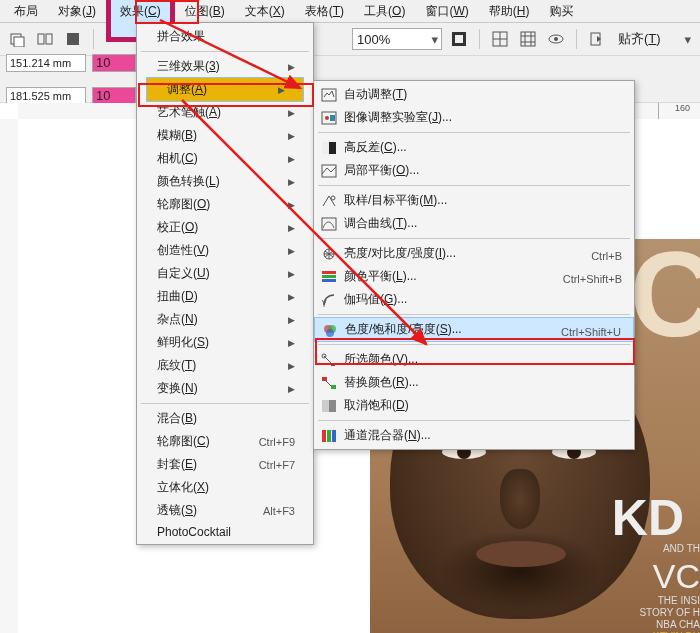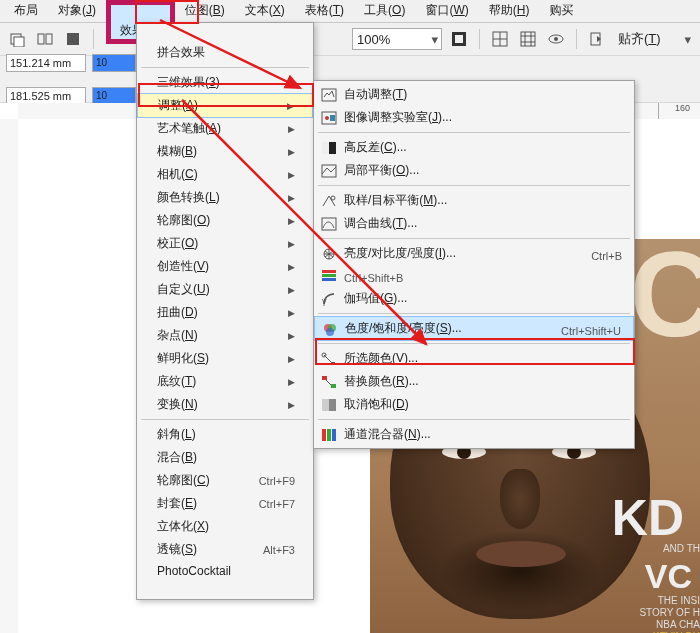--- a/index.html
+++ b/index.html
@@ -1,54 +1,54 @@
 <!DOCTYPE html>
 <html><head>
 <meta charset="utf-8">
 <style>
 html,body{margin:0;padding:0;font-family:"Microsoft YaHei","Segoe UI",sans-serif;font-size:12px;color:#222;background:#f0f0f0;width:700px;height:633px;overflow:hidden;position:relative}
-.menubar{display:flex;background:#f0f0f0;border-bottom:1px solid #c8c8c8;height:22px;padding:0 4px}
+.menubar{display:flex;align-items:center;background:#f0f0f0;border-bottom:1px solid #c8c8c8;height:22px;padding:0 4px}
 .menubar .mitem{padding:2px 10px;cursor:pointer}
 .menubar .mitem.open{background:#cde8ff;border:5px solid #be185d;padding:17px 9px}
 .toolbar{display:flex;align-items:center;background:#f0f0f0;border-bottom:1px solid #d8d8d8;height:28px;padding:2px 6px;gap:6px}
 .tb-btn{width:22px;height:22px;display:flex;align-items:center;justify-content:center;color:#555}
 .tb-sep{width:1px;height:20px;background:#c8c8c8;margin:0 3px}
 .tb-select{height:20px;border:1px solid #aaa;background:#fff;font-size:13px;padding:0 16px 0 4px;display:flex;align-items:center;position:relative}
 .tb-select::after{content:"▾";position:absolute;right:3px;color:#555}
 .propbar{display:flex;align-items:center;background:#f0f0f0;border-bottom:1px solid #d8d8d8;height:42px;padding:2px 6px;gap:6px}
 .coord-box{display:flex;flex-direction:column;gap:15px}
 .coord-row{display:flex;align-items:center;gap:2px}
 .coord-input{width:72px;height:16px;border:1px solid #aaa;background:#fff;font-size:11px;padding:0 3px;display:flex;align-items:center}
-.small-input{width:36px;height:16px;border:1px solid #aaa;background:#3b82f6;font-size:10px;padding:0 3px;display:flex;align-items:center}
+.small-input{width:36px;height:16px;border:1px solid #aaa;background:#ec4899;font-size:13px;padding:0 3px;display:flex;align-items:center}
 .workspace{position:relative;background:#fff;height:540px}
 .ruler-h{position:absolute;top:0;left:18px;right:0;height:16px;background:#f6f6f6;border-bottom:1px solid #c8c8c8;font-size:9px;color:#555}
 .ruler-h .tick{position:absolute;top:0;border-left:1px solid #aaa;height:16px;padding-left:16px}
 .ruler-v{position:absolute;top:16px;left:0;width:18px;bottom:0;background:#f6f6f6;border-right:1px solid #c8c8c8}
 .canvas-bg{position:absolute;left:18px;top:16px;right:0;bottom:0;background:#fff}
 .magazine{position:absolute;right:0;top:120px;width:330px;height:400px;background:linear-gradient(180deg,#b4926f 0%,#a57c55 60%,#8c6240 100%);overflow:hidden}
 .magazine .title-big{position:absolute;right:-10px;top:-14px;font-size:120px;font-weight:800;color:#edddc4;letter-spacing:-6px}
 .magazine .kd{position:absolute;right:16px;top:250px;font-size:50px;font-weight:800;color:#eee}
-.magazine .vc{position:absolute;right:8px;top:318px;font-size:34px;font-weight:700;color:#eee}
+.magazine .vc{position:absolute;right:0;top:318px;font-size:34px;font-weight:400;color:#eee}
 .magazine .yellow{color:#e2b63a}
 .magazine .small{position:absolute;right:0;font-size:10px;color:#ddd;font-weight:400;line-height:12px;text-align:right}
 .face{position:absolute;left:20px;top:60px;width:260px;height:340px}
 .face .head{position:absolute;left:0;top:40px;width:260px;height:280px;background:radial-gradient(ellipse at 50% 40%,#6a4a32 0%,#4a311f 60%,#2e1c10 100%);border-radius:50% 50% 46% 46%}
 .face .brow{position:absolute;width:70px;height:16px;background:#1b120a;border-radius:50%}
 .face .brow.l{left:40px;top:120px;transform:rotate(-6deg)}
 .face .brow.r{left:150px;top:120px;transform:rotate(6deg)}
 .face .eye{position:absolute;width:44px;height:14px;background:#f1e9df;border-radius:50%}
 .face .eye.l{left:52px;top:146px}
 .face .eye.r{left:162px;top:146px}
 .face .pupil{position:absolute;width:14px;height:14px;background:#2b1a0e;border-radius:50%}
 .face .nose{position:absolute;left:110px;top:170px;width:40px;height:60px;background:radial-gradient(ellipse,#5b3e29 0%,#3a2515 90%);border-radius:40% 40% 50% 50%}
 .face .lips{position:absolute;left:86px;top:242px;width:90px;height:26px;background:#6a4330;border-radius:50%}
 .face .beard{position:absolute;left:50px;top:232px;width:160px;height:80px;background:radial-gradient(ellipse,#221409 0%,transparent 72%);border-radius:50%}
-.dropdown{position:absolute;top:22px;left:136px;width:176px;background:#f4f4f4;border:1px solid #a0a0a0;box-shadow:2px 2px 6px rgba(0,0,0,.25);padding:18px 0;z-index:5}
+.dropdown{position:absolute;top:22px;left:136px;width:176px;background:#f4f4f4;border:1px solid #a0a0a0;box-shadow:2px 2px 6px rgba(0,0,0,.25);padding:2px 0;z-index:5}
 .dropdown .ditem{display:flex;align-items:center;justify-content:space-between;padding:3px 18px 3px 20px;cursor:pointer;white-space:nowrap}
-.dropdown .ditem.sel{background:#fef9c3;border:1px solid #8fc2f7;margin:-1px 0}
+.dropdown .ditem.sel{background:#eab308;border:1px solid #8fc2f7;margin:-1px 9px}
 .dropdown .dsep{height:1px;background:#c8c8c8;margin:3px 4px}
 .dropdown .arrow{font-size:9px;color:#555}
 .dropdown .shortcut{color:#555;font-size:11px}
 .submenu{position:absolute;top:80px;left:313px;width:320px;background:#f4f4f4;border:1px solid #a0a0a0;box-shadow:2px 2px 6px rgba(0,0,0,.25);padding:2px 0;z-index:6}
 .submenu .sitem{display:flex;align-items:flex-end;padding:3px 12px 3px 6px;cursor:pointer;gap:6px;white-space:nowrap}
 .submenu .sitem.sel{background:#cde8ff;border:1px solid #8fc2f7;margin:-1px 0}
 .submenu .sicn{width:18px;height:16px;display:flex;align-items:center;justify-content:center;color:#444}
 .submenu .slabel{flex:1}
 .submenu .sshort{color:#555;font-size:11px}
 .submenu .ssep{height:1px;background:#c8c8c8;margin:3px 4px}
@@ -261,23 +261,20 @@
     <div class="ditem">
       <span>底纹(<u>T</u>)</span>
       <span class="arrow">▶</span>
     </div>
     <div class="ditem">
       <span>变换(<u>N</u>)</span>
       <span class="arrow">▶</span>
     </div>
     <div class="dsep"></div>
     <div class="ditem">
-      <span>斜角(<u>L</u>)</span>
-    </div>
-    <div class="ditem">
       <span>混合(<u>B</u>)</span>
     </div>
     <div class="ditem">
       <span>轮廓图(<u>C</u>)</span>
       <span class="shortcut">Ctrl+F9</span>
     </div>
     <div class="ditem">
       <span>封套(<u>E</u>)</span>
       <span class="shortcut">Ctrl+F7</span>
     </div>
@@ -363,20 +360,21 @@
       <span class="sshort">Ctrl+B</span>
     </div>
     <div class="sitem">
       <span class="sicn">
         <svg width="16" height="14">
           <rect x="1" y="1" width="14" height="3" fill="#d33"></rect>
           <rect x="1" y="5" width="14" height="3" fill="#3a3"></rect>
           <rect x="1" y="9" width="14" height="3" fill="#36c"></rect>
         </svg>
       </span>
+      <span class="slabel">颜色平衡(<u>L</u>)...</span>
       <span class="sshort">Ctrl+Shift+B</span>
     </div>
     <div class="sitem">
       <span class="sicn">
         <svg width="16" height="14">
           <path d="M3 12c0-6 4-10 10-10" fill="none" stroke="#555" stroke-width="1.5"></path>
           <text x="1" y="12" font-size="9" fill="#555">γ</text>
         </svg>
       </span>
       <span class="slabel">伽玛值(<u>G</u>)...</span>

